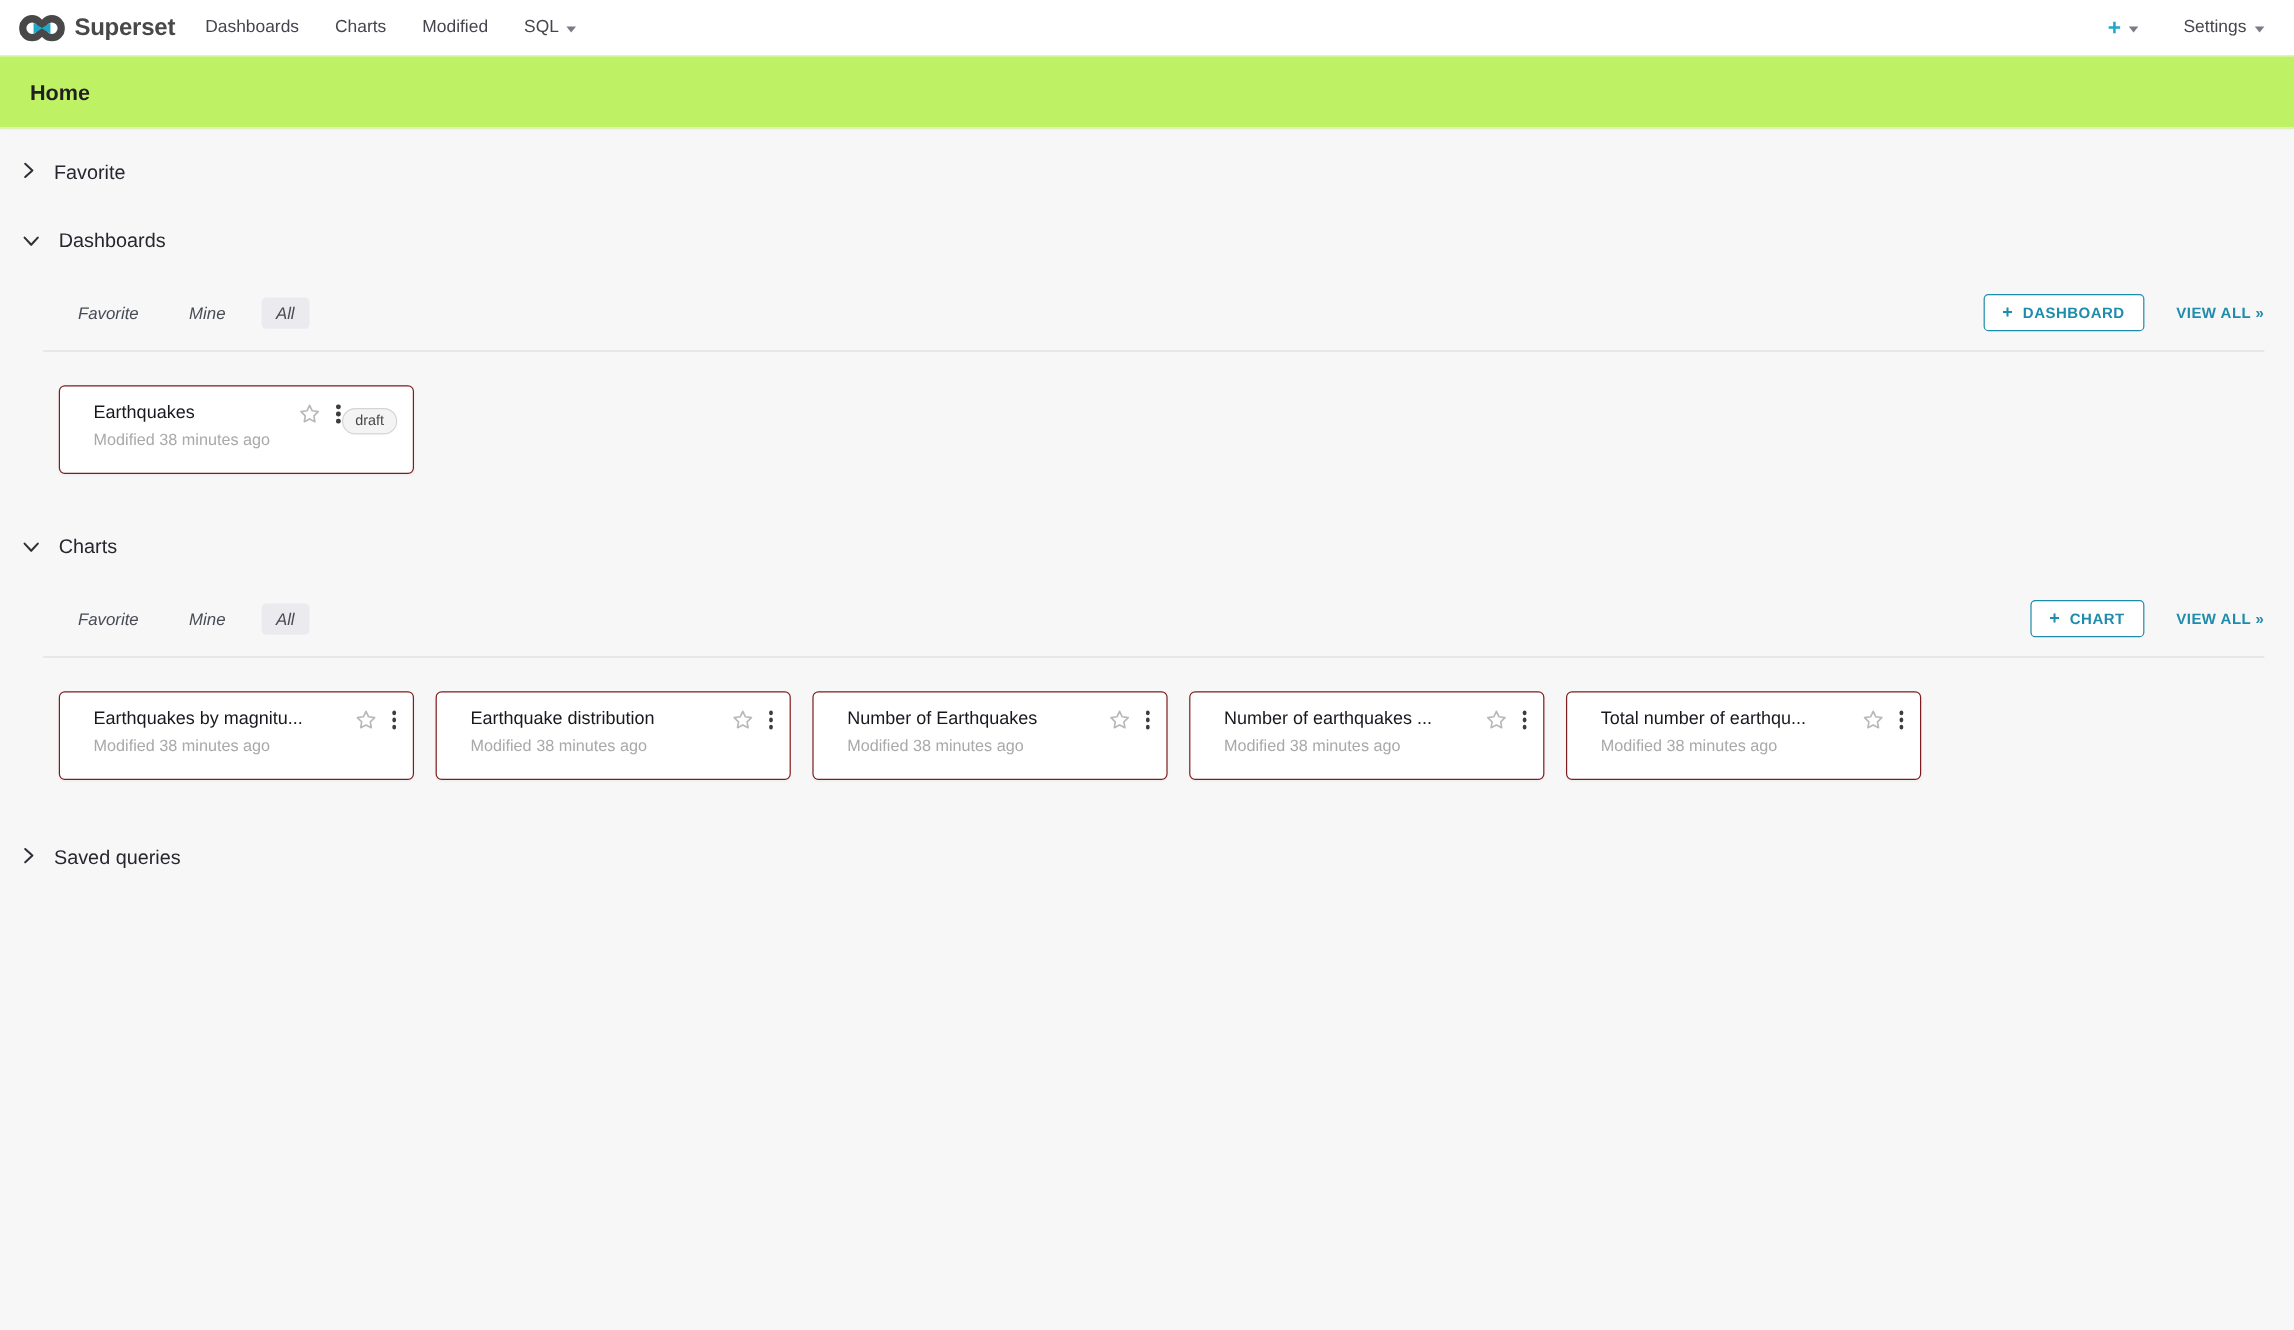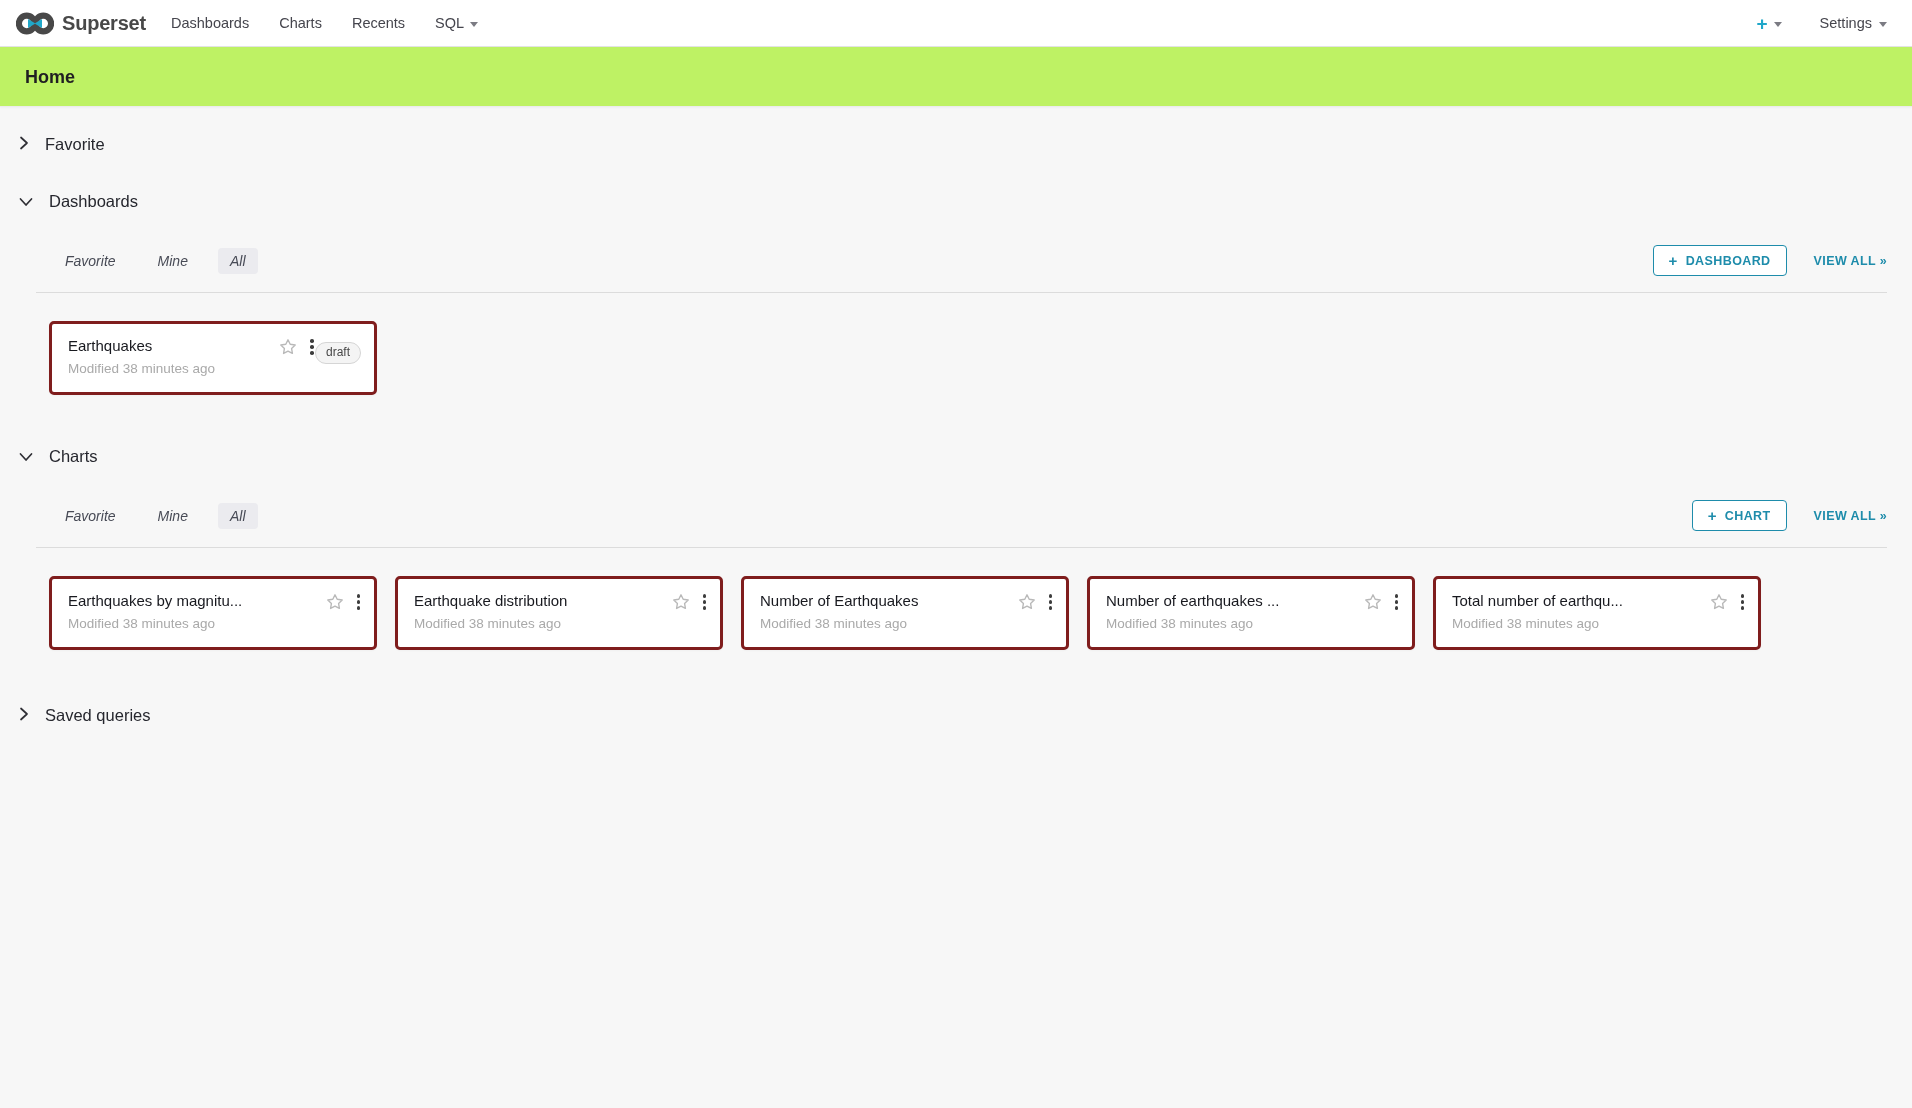--- a/index.html
+++ b/index.html
@@ -69,24 +69,24 @@
   }
   .btn-outline .btn-plus { font-size:15px; font-weight:bold; line-height:1; margin-top:-1px; }
   .view-all {
     color:#1e8cab; font-size:12.5px; font-weight:bold; letter-spacing:0.4px;
     text-decoration:none; cursor:pointer; white-space:nowrap;
   }
 
   
   .cards-row { display:flex; gap:18px; padding:28px 25px 26px 49px; }
   .card {
-    width:328px; height:74px; background:#fff;
-    border:3px solid #7f1d1d; border-radius:5px;
+    width:296px; height:74px; background:#fff;
+    border:1px solid #7f1d1d; border-radius:5px;
     box-shadow:0 1px 2px rgba(0,0,0,0.03);
-    padding:13px 13px 0 16px; display:flex; cursor:pointer;
+    padding:13px 13px 0 28px; display:flex; cursor:pointer;
   }
   .card-main { flex:1; min-width:0; }
   .card-title {
     font-size:15px; color:#18191f; margin-bottom:7px;
     white-space:nowrap; overflow:hidden; text-overflow:ellipsis;
   }
   .card-sub { font-size:13.5px; color:#a9a9a9; white-space:nowrap; }
   .card-side { display:flex; flex-direction:row; align-items:flex-start; margin-left:10px; }
   .card-icons { display:flex; align-items:center; gap:12px; }
   .kebab { display:flex; flex-direction:column; gap:2.5px; padding:2px 1px; cursor:pointer; }
@@ -114,21 +114,21 @@
     <span class="brand-name">Superset</span>
   </div>
   <div class="nav-links">
     <div class="nav-item">
         <span>Dashboards</span>
       </div>
     <div class="nav-item">
         <span>Charts</span>
       </div>
     <div class="nav-item">
-        <span>Recents</span>
+        <span>Modified</span>
       </div>
     <div class="nav-item">
       <span>SQL</span>
       <span class="caret"></span>
     </div>
   </div>
   <div class="spacer"></div>
   <div class="nav-right">
     <div class="nav-plus">
       <span class="plus-glyph">+</span>

